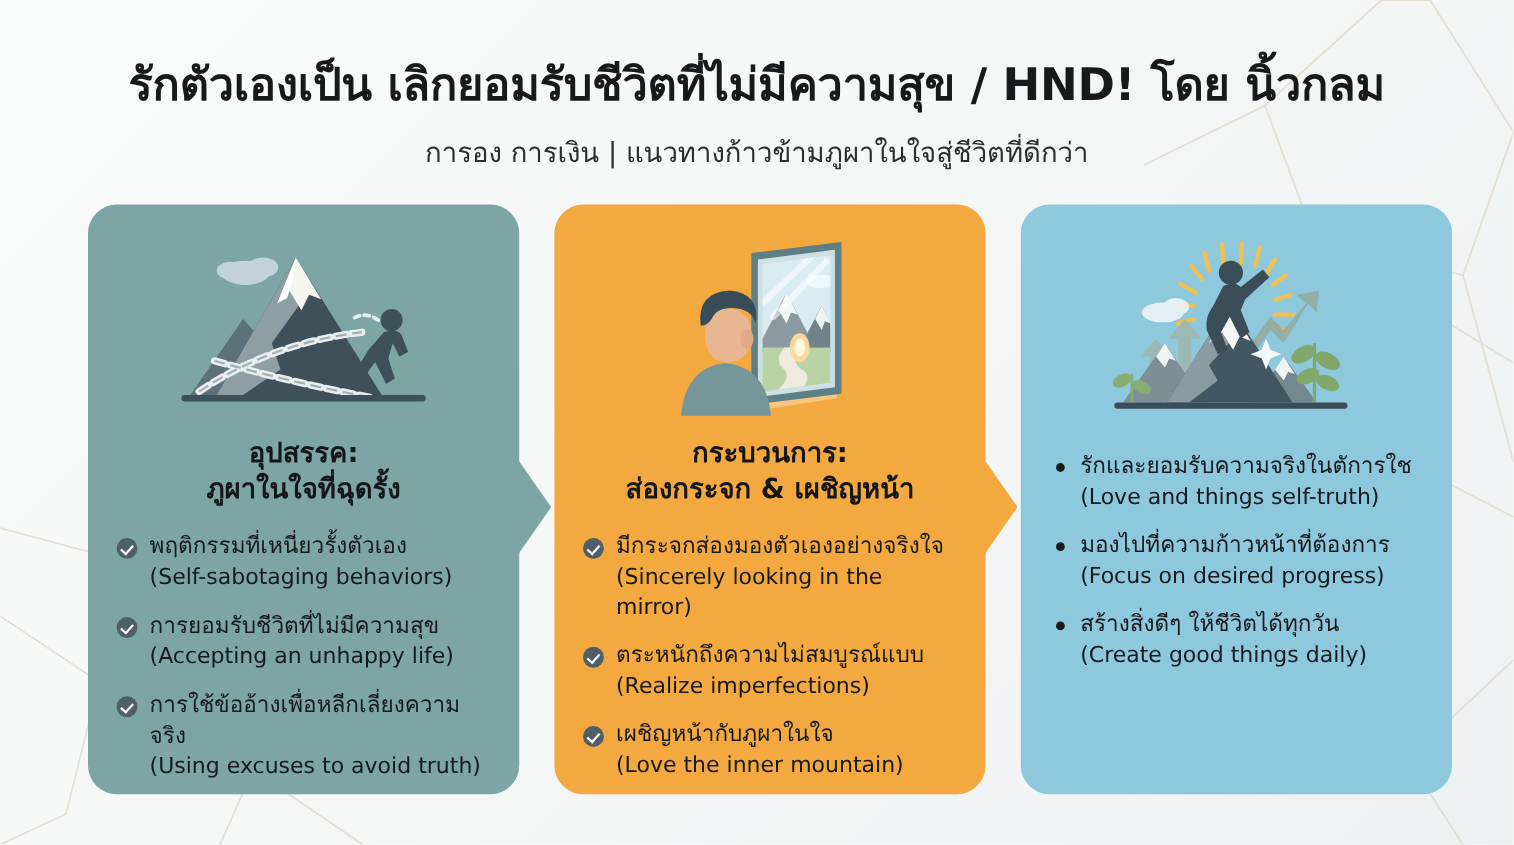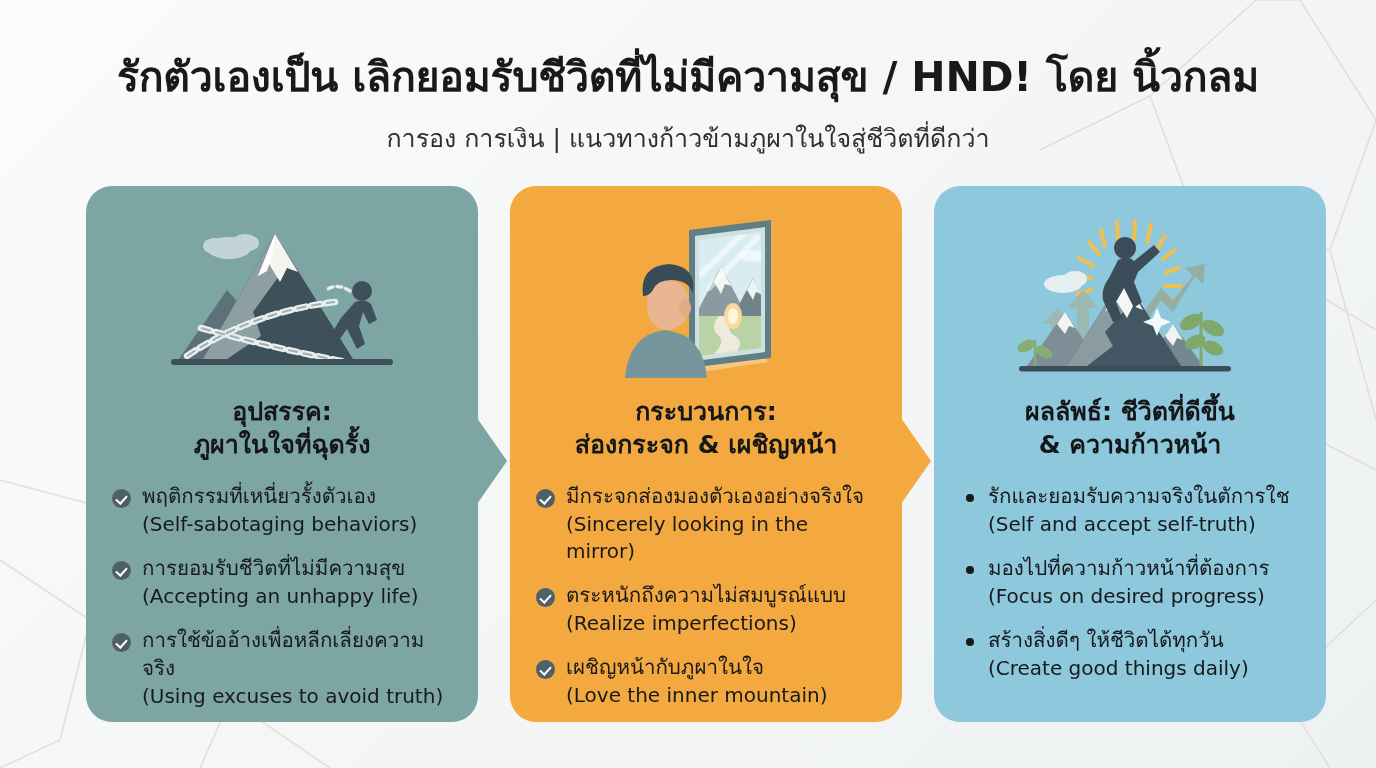--- a/index.html
+++ b/index.html
@@ -31,21 +31,21 @@
     margin-top: 22px;
     font-size: 25px;
     font-weight: 400;
     color: #2c2e30;
     line-height: 1.2;
     white-space: nowrap;
   }
 
   .panels {
     position: absolute;
-    top: 186px; left: 86px;
+    top: 186px; left: 80px;
     width: 1138px; height: 536px;
     z-index: 2;
   }
   .panel {
     position: absolute;
     top: 0;
     width: 392px; height: 536px;
     border-radius: 26px;
     padding: 26px 22px 0 22px;
   }
@@ -336,28 +336,26 @@
           </g>
           <g fill="#86ad72">
             <path d="M30 150 L30 124" stroke="#86ad72" stroke-width="2.6"></path>
             <ellipse cx="21" cy="130" rx="9" ry="5.5" transform="rotate(-28 21 130)"></ellipse>
             <ellipse cx="39" cy="136" rx="9" ry="5.5" transform="rotate(28 39 136)"></ellipse>
           </g>
 
           <rect x="14" y="150" width="212" height="5.5" rx="2.8" fill="#3c4d5a"></rect>
         </svg>
       </div>
-      <div class="panel-heading">ผลลัพธ์: ชีวิตที่ดีขึ้น
-&amp; ความก้าวหน้า</div>
       <div class="bullets">
         <div class="bullet">
           <span class="dot"></span>
           <span class="btext">
             <span>รักและยอมรับความจริงในตัการใช</span>
-            <span class="en">(Self and accept self-truth)</span>
+            <span class="en">(Love and things self-truth)</span>
           </span>
         </div>
         <div class="bullet">
           <span class="dot"></span>
           <span class="btext">
             <span>มองไปที่ความก้าวหน้าที่ต้องการ</span>
             <span class="en">(Focus on desired progress)</span>
           </span>
         </div>
         <div class="bullet">

